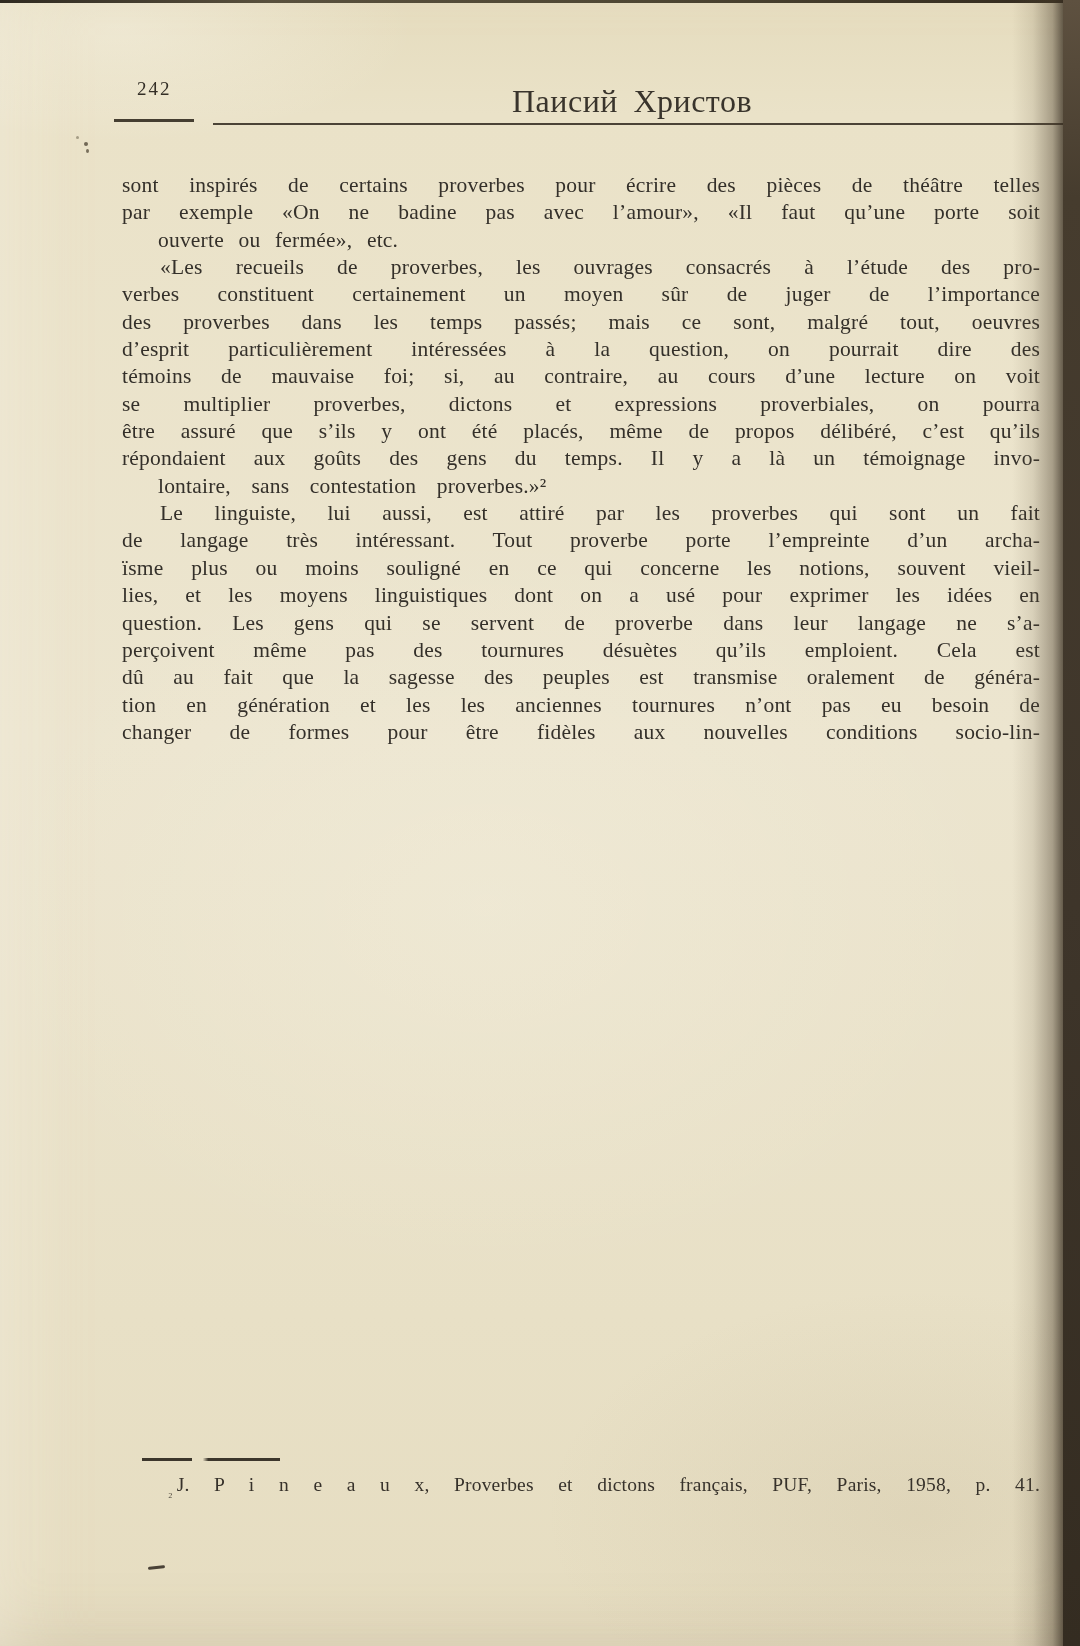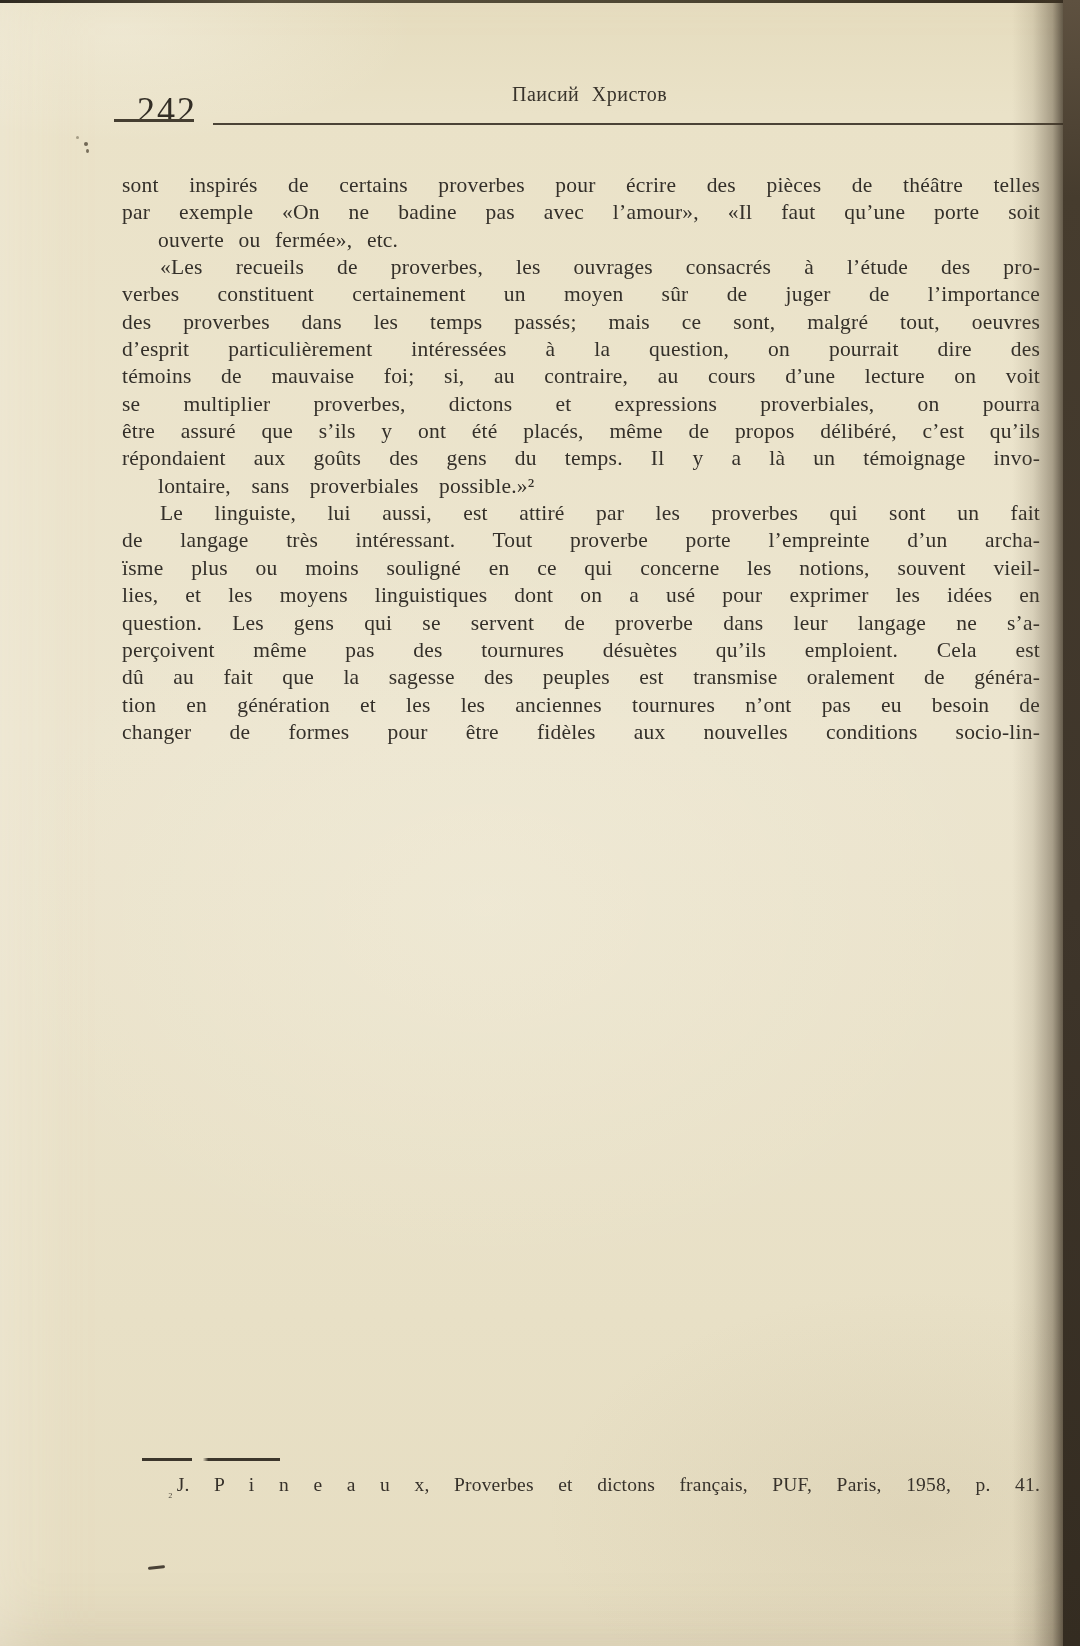--- a/index.html
+++ b/index.html
@@ -14,24 +14,24 @@
       radial-gradient(ellipse 420px 160px at 120px 30px, rgba(252,250,242,0.35), rgba(252,250,242,0) 70%),
       radial-gradient(ellipse 700px 500px at 45% 55%, rgba(255,253,244,0.18), rgba(255,253,244,0) 75%),
       radial-gradient(ellipse 500px 300px at 85% 92%, rgba(150,130,95,0.10), rgba(150,130,95,0) 75%);
   }
   .top-line { position:absolute; top:0; left:0; width:100%; height:3px;
     background: linear-gradient(to right, #2f2a21, #59513e 25%, #4e4734 60%, #322a1e); }
   .edge-grad { position:absolute; right:16px; top:0; width:52px; height:100%; z-index:6;
     background: linear-gradient(to right, rgba(100,86,62,0) 0%, rgba(100,86,62,0.14) 40%, rgba(75,62,44,0.42) 78%, rgba(56,46,33,0.78) 100%); }
   .edge-band { position:absolute; right:0; top:0; width:17px; height:100%; z-index:7;
     background: linear-gradient(180deg, #5e5140 0%, #463c2e 12%, #3e352a 55%, #342c21 100%); }
-  .pagenum { position:absolute; left:137px; top:89px; font-size:36px; color:#332e26; letter-spacing:2px; z-index:2; }
+  .pagenum { position:absolute; left:137px; top:78px; font-size:19px; color:#332e26; letter-spacing:2px; z-index:2; }
   .rule-short { position:absolute; left:114px; top:119px; width:80px; height:3px; background:#453e31; z-index:2; }
   .rule-long { position:absolute; left:213px; top:123px; width:867px; height:2px; background:#4b4336; z-index:2; }
-  .title { position:absolute; left:512px; top:83px; font-size:20px; color:#39342c; word-spacing:7px; letter-spacing:0.5px; z-index:2; }
+  .title { position:absolute; left:512px; top:83px; font-size:32px; color:#39342c; word-spacing:7px; letter-spacing:0.5px; z-index:2; }
   .body-text { position:absolute; left:122px; top:172px; width:918px; z-index:2;
     font-size:21.5px; line-height:27.35px; color:#34302a; letter-spacing:0.2px; }
   .ln { text-align:justify; text-align-last:justify; height:27.35px; }
   .ln.indent { padding-left:38px; }
   .ln.left { text-align:left; text-align-last:auto;margin-left:36px; }
   .ln.sp8 { word-spacing:9px; }
   .ln.sp14 { word-spacing:15px; }
   .fnrule { position:absolute; left:142px; top:1458px; width:138px; height:3px; z-index:2;
     background: linear-gradient(to right, #3c362c 0 36%, rgba(60,54,44,0) 36% 44%, #3c362c 48% 100%); }
   .footnote { position:absolute; left:168px; top:1474px; width:872px; z-index:2;
@@ -65,21 +65,21 @@
     <div class="ln">par exemple «On ne badine pas avec l’amour», «Il faut qu’une porte soit</div>
     <div class="ln left sp8">ouverte ou fermée», etc.</div>
     <div class="ln indent">«Les recueils de proverbes, les ouvrages consacrés à l’étude des pro-</div>
     <div class="ln">verbes constituent certainement un moyen sûr de juger de l’importance</div>
     <div class="ln">des proverbes dans les temps passés; mais ce sont, malgré tout, oeuvres</div>
     <div class="ln">d’esprit particulièrement intéressées à la question, on pourrait dire des</div>
     <div class="ln">témoins de mauvaise foi; si, au contraire, au cours d’une lecture on voit</div>
     <div class="ln">se multiplier proverbes, dictons et expressions proverbiales, on pourra</div>
     <div class="ln">être assuré que s’ils y ont été placés, même de propos délibéré, c’est qu’ils</div>
     <div class="ln">répondaient aux goûts des gens du temps. Il y a là un témoignage invo-</div>
-    <div class="ln left sp14">lontaire, sans proverbiales possible.»²</div>
+    <div class="ln left sp14">lontaire, sans contestation proverbes.»²</div>
     <div class="ln indent">Le linguiste, lui aussi, est attiré par les proverbes qui sont un fait</div>
     <div class="ln">de langage très intéressant. Tout proverbe porte l’empreinte d’un archa-</div>
     <div class="ln">ïsme plus ou moins souligné en ce qui concerne les notions, souvent vieil-</div>
     <div class="ln">lies, et les moyens linguistiques dont on a usé pour exprimer les idées en</div>
     <div class="ln">question. Les gens qui se servent de proverbe dans leur langage ne s’a-</div>
     <div class="ln">perçoivent même pas des tournures désuètes qu’ils emploient. Cela est</div>
     <div class="ln">dû au fait que la sagesse des peuples est transmise oralement de généra-</div>
     <div class="ln">tion en génération et les les anciennes tournures n’ont pas eu besoin de</div>
     <div class="ln">changer de formes pour être fidèles aux nouvelles conditions socio-lin-</div>
   </div>

